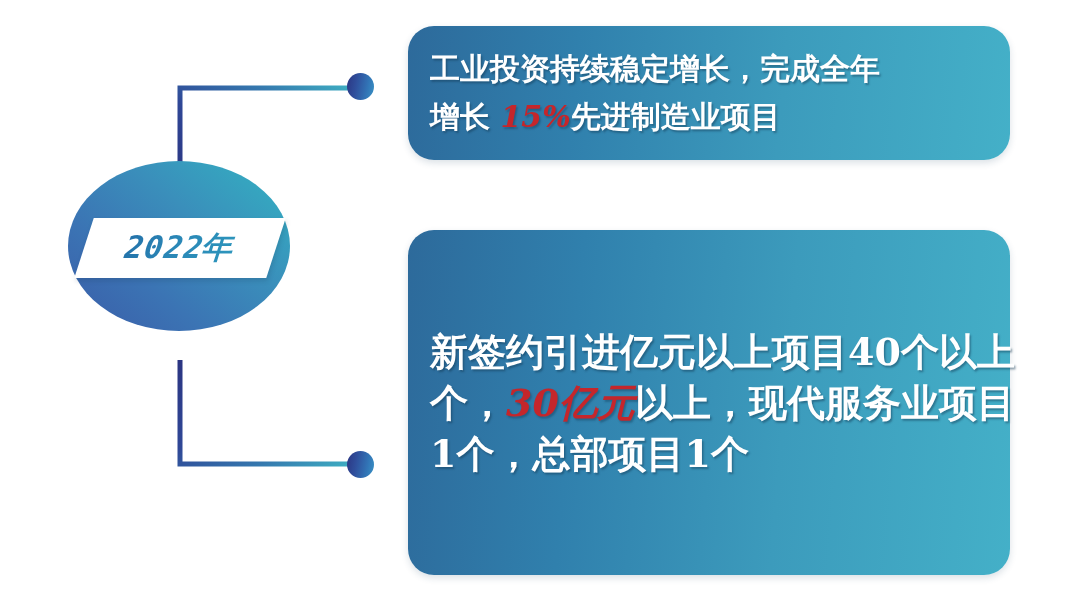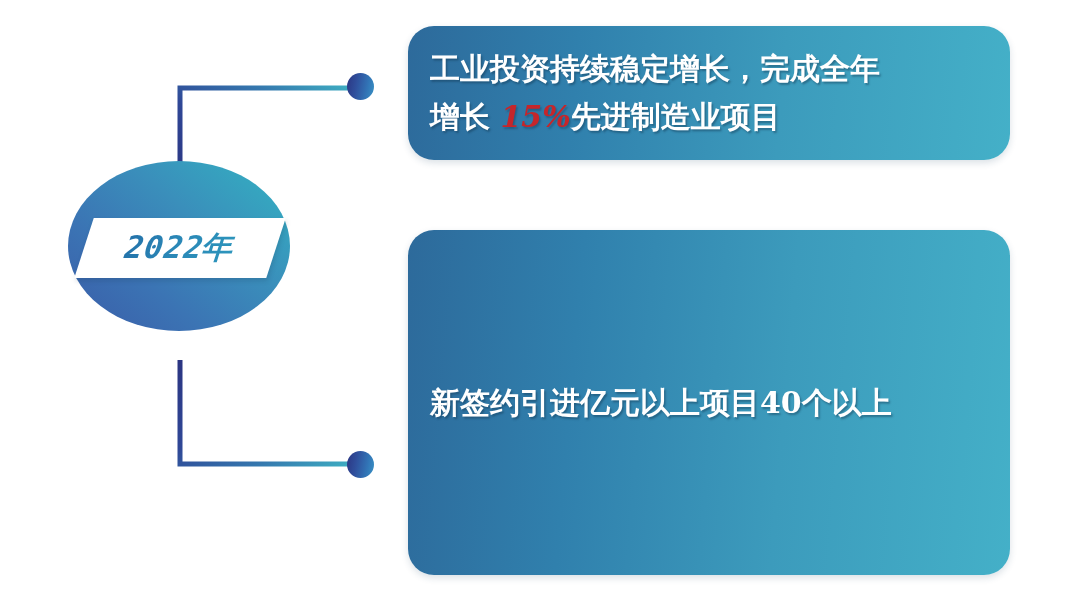--- a/index.html
+++ b/index.html
@@ -97,21 +97,21 @@
     font-family: "DejaVu Serif", "Liberation Serif", serif;
     font-weight: bold;
     text-shadow: 1.5px 2px 2px rgba(18,55,82,0.45);
     white-space: nowrap;
   }
   .card-1 .card-text {
     font-size: 30px;
     line-height: 48px;
   }
   .card-2 .card-text {
-    font-size: 30px;
+    font-size: 38px;
     line-height: 51px;
   }
   .hl {
     color: #c5262b;
     text-shadow: 1.5px 2px 2px rgba(18,55,82,0.40);
     font-style: italic;
   }
 </style>
 </head>
 <body>
@@ -160,15 +160,21 @@
     </div>
     <div class="card-text">
       <span>增长 </span><span class="hl">15%</span><span>先进制造业项目</span>
     </div>
   </div>
 
   <div class="card card-2">
     <div class="card-text">
       <span>新签约引进亿元以上项目40个以上</span>
     </div>
+    <div class="card-text">
+      <span>个，</span><span class="hl">30亿元</span><span>以上，现代服务业项目</span>
+    </div>
+    <div class="card-text">
+      <span>1个，总部项目1个</span>
+    </div>
   </div>
 
 </div>
 
 </body></html>

